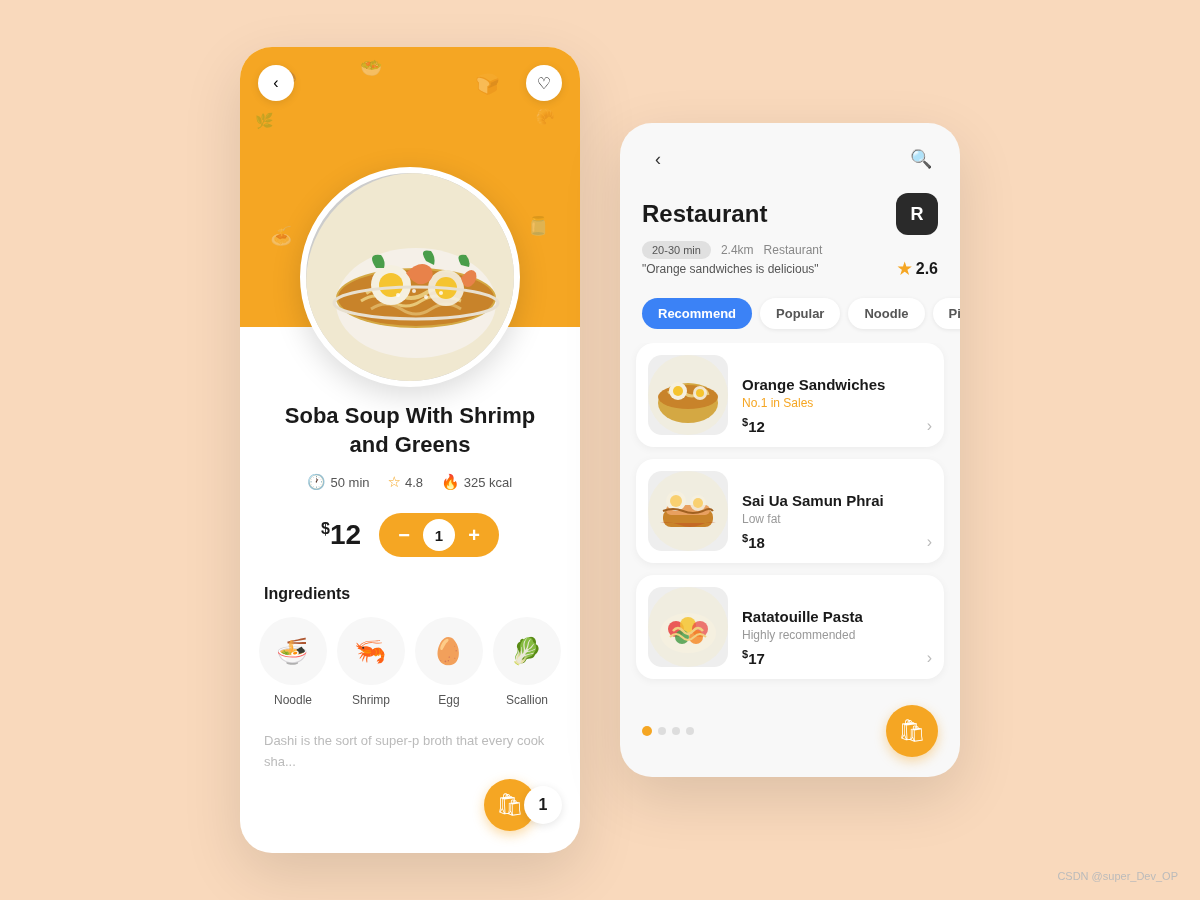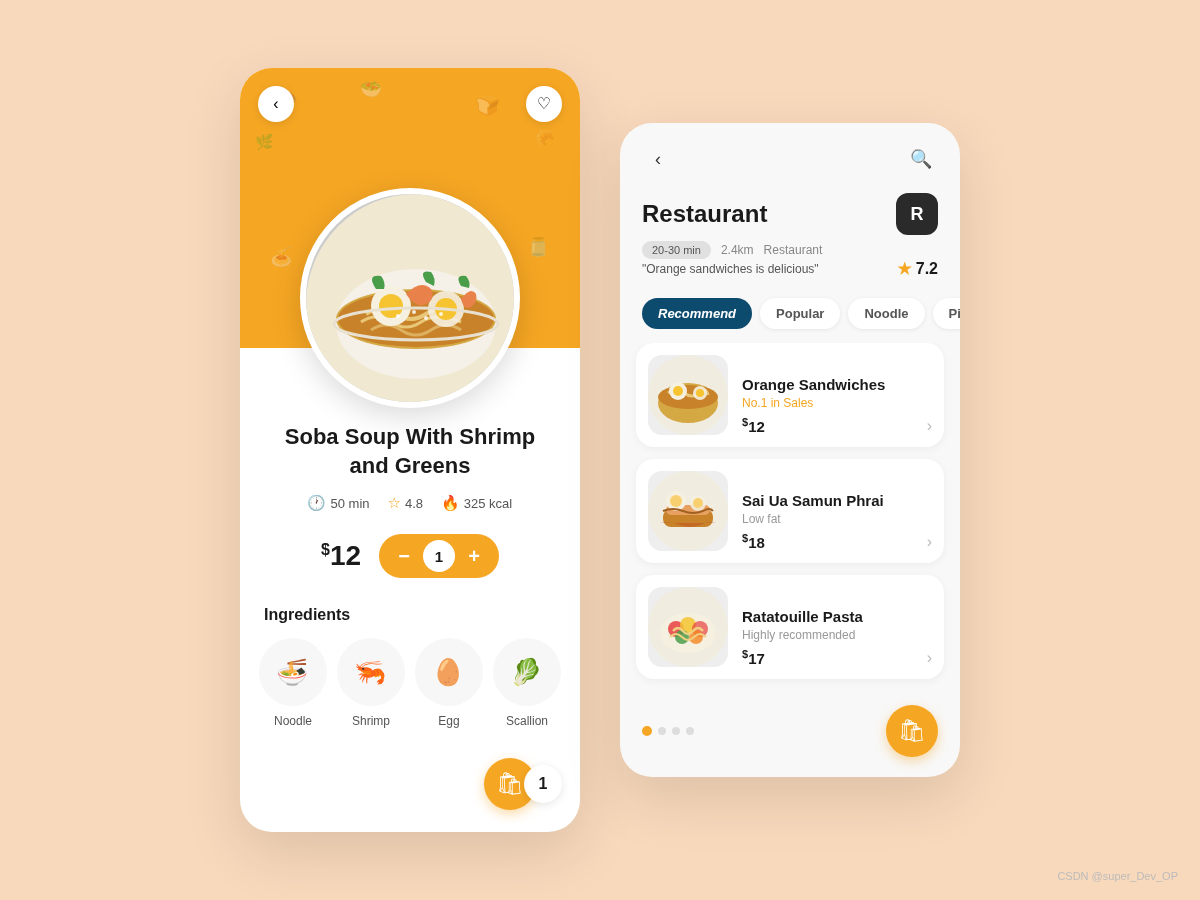--- a/index.html
+++ b/index.html
@@ -327,23 +327,22 @@
     }
     .cat-tab {
       padding: 8px 16px;
       border-radius: 22px;
       font-size: 13px;
       font-weight: 600;
       cursor: pointer;
       white-space: nowrap;
     }
     .cat-tab.active {
-      background: #0c4a6e;
+      background: #3b82f6;
       color: #fff;
-      font-style: italic;
     }
     .cat-tab.inactive {
       background: #fff;
       color: #555;
       box-shadow: 0 1px 4px rgba(0,0,0,0.08);
     }
 
     
     .menu-list {
       flex: 1;
@@ -555,20 +554,21 @@
         <div class="ingredient-circle">🥚</div>
         <span class="ingredient-label">Egg</span>
       </div>
       <div class="ingredient-item">
         <div class="ingredient-circle">🥬</div>
         <span class="ingredient-label">Scallion</span>
       </div>
     </div>
 
     <div class="about-section">
+      <div class="about-text">Dashi is the sort of super-p broth that every cook sha...</div>
     </div>
 
     <div style="height:60px;"></div>
 
     <div class="cart-float">
       <div class="cart-btn">🛍</div>
       <div class="cart-count">1</div>
     </div>
   </div>
 </div>
@@ -592,21 +592,21 @@
     </div>
     <div class="restaurant-meta">
       <span class="time-badge">20-30 min</span>
       <span>2.4km</span>
       <span>Restaurant</span>
     </div>
     <div class="rating-row">
       <span class="restaurant-quote">"Orange sandwiches is delicious"</span>
       <div class="rating-val">
         <span class="star-icon">★</span>
-        <span>7.2</span>
+        <span>2.6</span>
       </div>
     </div>
   </div>
 
   <div class="category-tabs">
     <div class="cat-tab active">Recommend</div>
     <div class="cat-tab inactive">Popular</div>
     <div class="cat-tab inactive">Noodle</div>
     <div class="cat-tab inactive">Pizz</div>
   </div>

